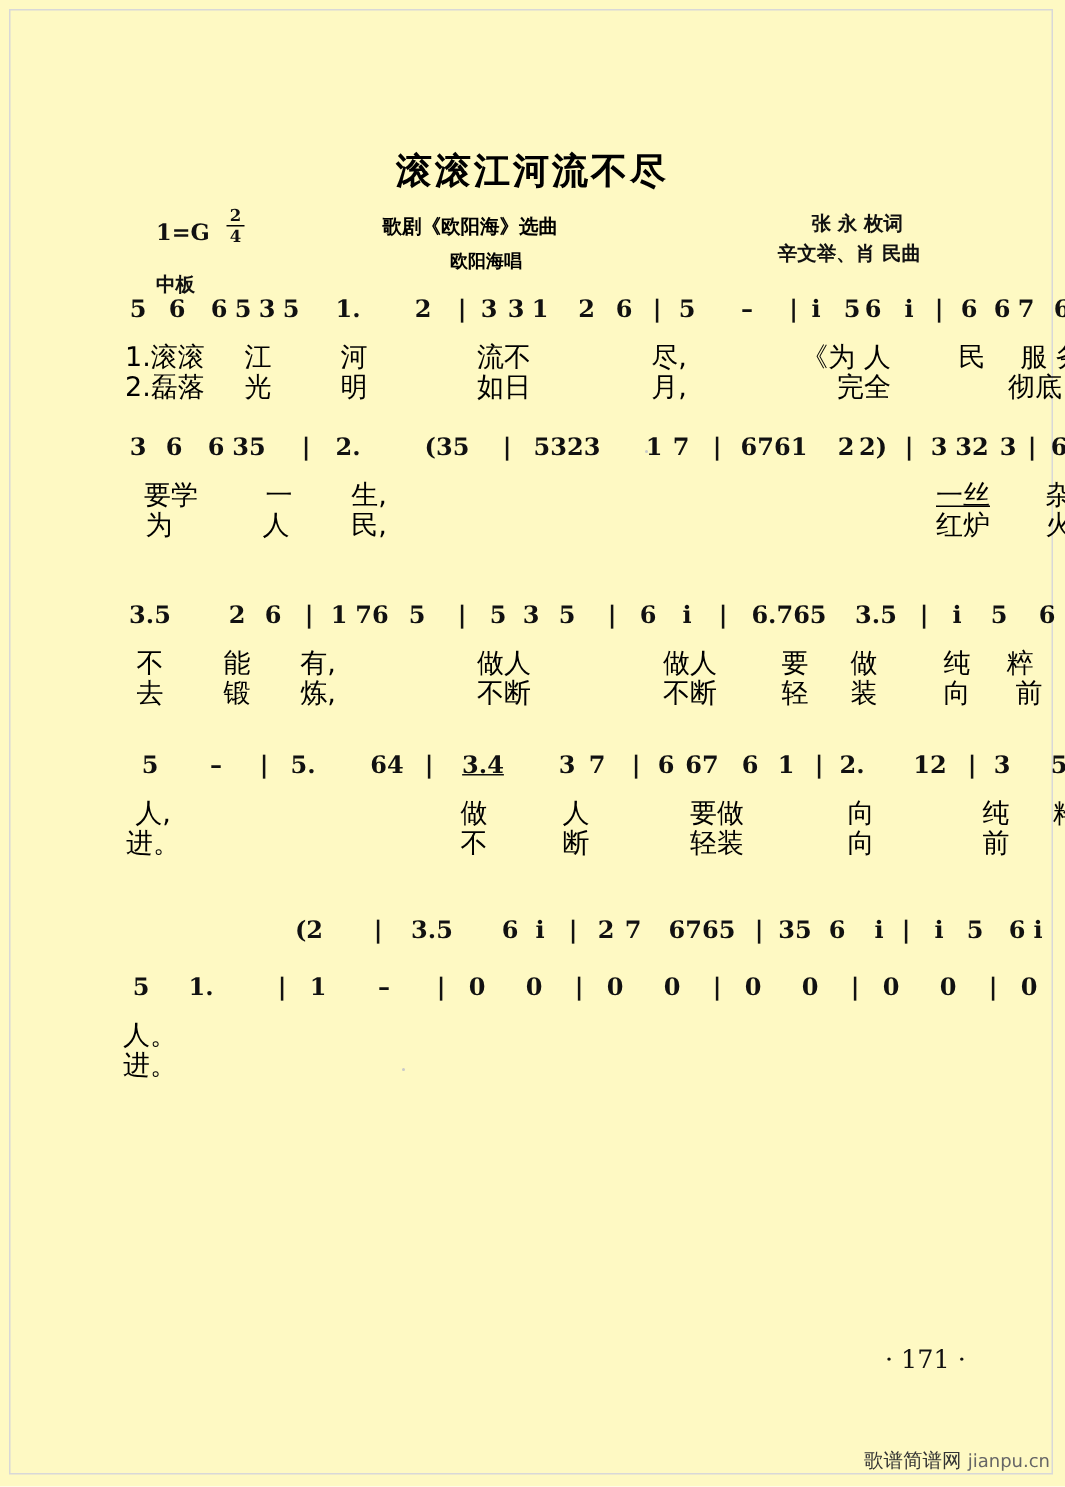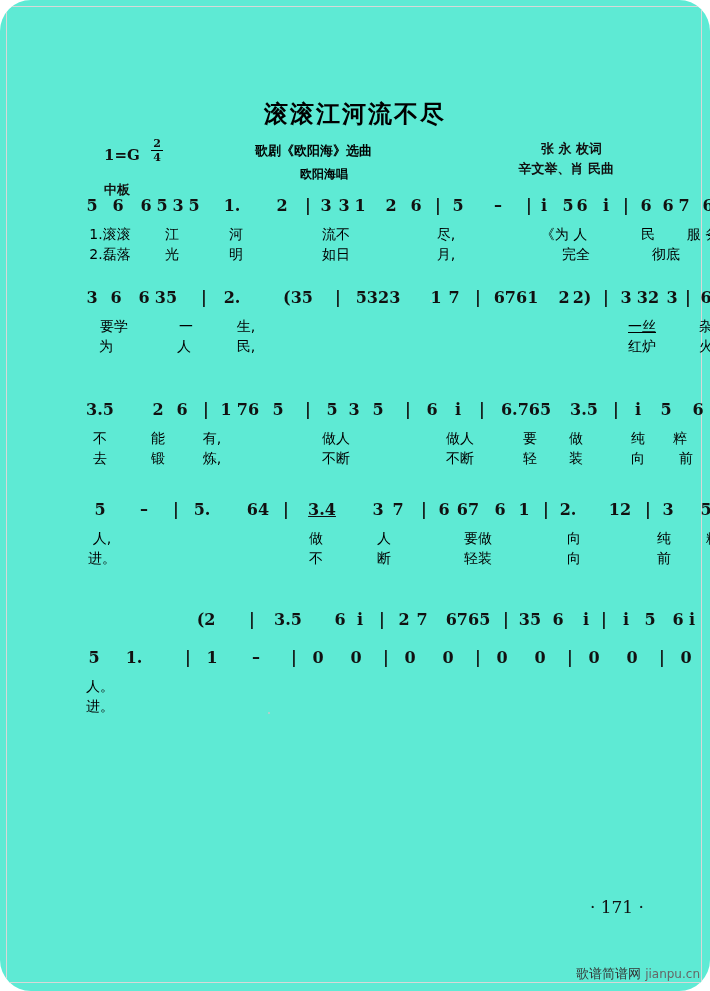--- a/index.html
+++ b/index.html
@@ -8,23 +8,22 @@
     background: #ffffff;
   }
   body {
     font-family: "Liberation Sans", sans-serif;
     color: #111;
   }
   #page {
     position: relative;
     width: 710px;
     height: 991px;
-    background: #5eead4;
+    background: #fef9c3;
     overflow: hidden;
-    border-radius: 31px;
   }
   
   #page-frame {
     position: absolute;
     left: 6px; top: 6px;
     width: 696px; height: 977px;
     border: 1px solid #d8d8d8;
     box-sizing: border-box;
     pointer-events: none;
   }
@@ -116,21 +115,21 @@
     height: 30px;
     font-family: "DejaVu Serif", serif;
     font-size: 16px;
     font-weight: bold;
     white-space: nowrap;
   }
   .lyr-row {
     position: relative;
     height: 20px;
     font-family: "DejaVu Sans", sans-serif;
-    font-size: 14px;
+    font-size: 18px;
     white-space: nowrap;
   }
   .tok {
     position: absolute;
     top: 0;
     transform: translateX(-50%);
   }
   .lyr {
     position: absolute;
     top: 0;
@@ -225,21 +224,21 @@
           <span class="lyr" style="left: 562px;">民</span>
           <span class="lyr" style="left: 624px;">服 务》</span>
         </div>
         <div class="lyr-row">
           <span class="lyr" style="left: 24px;">2.磊落</span>
           <span class="lyr" style="left: 86px;">光</span>
           <span class="lyr" style="left: 150px;">明</span>
           <span class="lyr" style="left: 250px;">如日</span>
           <span class="lyr" style="left: 360px;">月,</span>
           <span class="lyr" style="left: 490px;">完全</span>
-          <span class="lyr" style="left: 580px;">彻底</span>
+          <span class="lyr" style="left: 604px;">彻底</span>
         </div>
       </div>
       <div class="system" style="top: 288px;">
         <div class="notes-row">
           <span class="tok" style="left: 6px;">3</span>
           <span class="tok" style="left: 30px;">6</span>
           <span class="tok" style="left: 58px;">6</span>
           <span class="tok" style="left: 80px;">35</span>
           <span class="tok" style="left: 118px;">|</span>
           <span class="tok" style="left: 146px;">2.</span>

